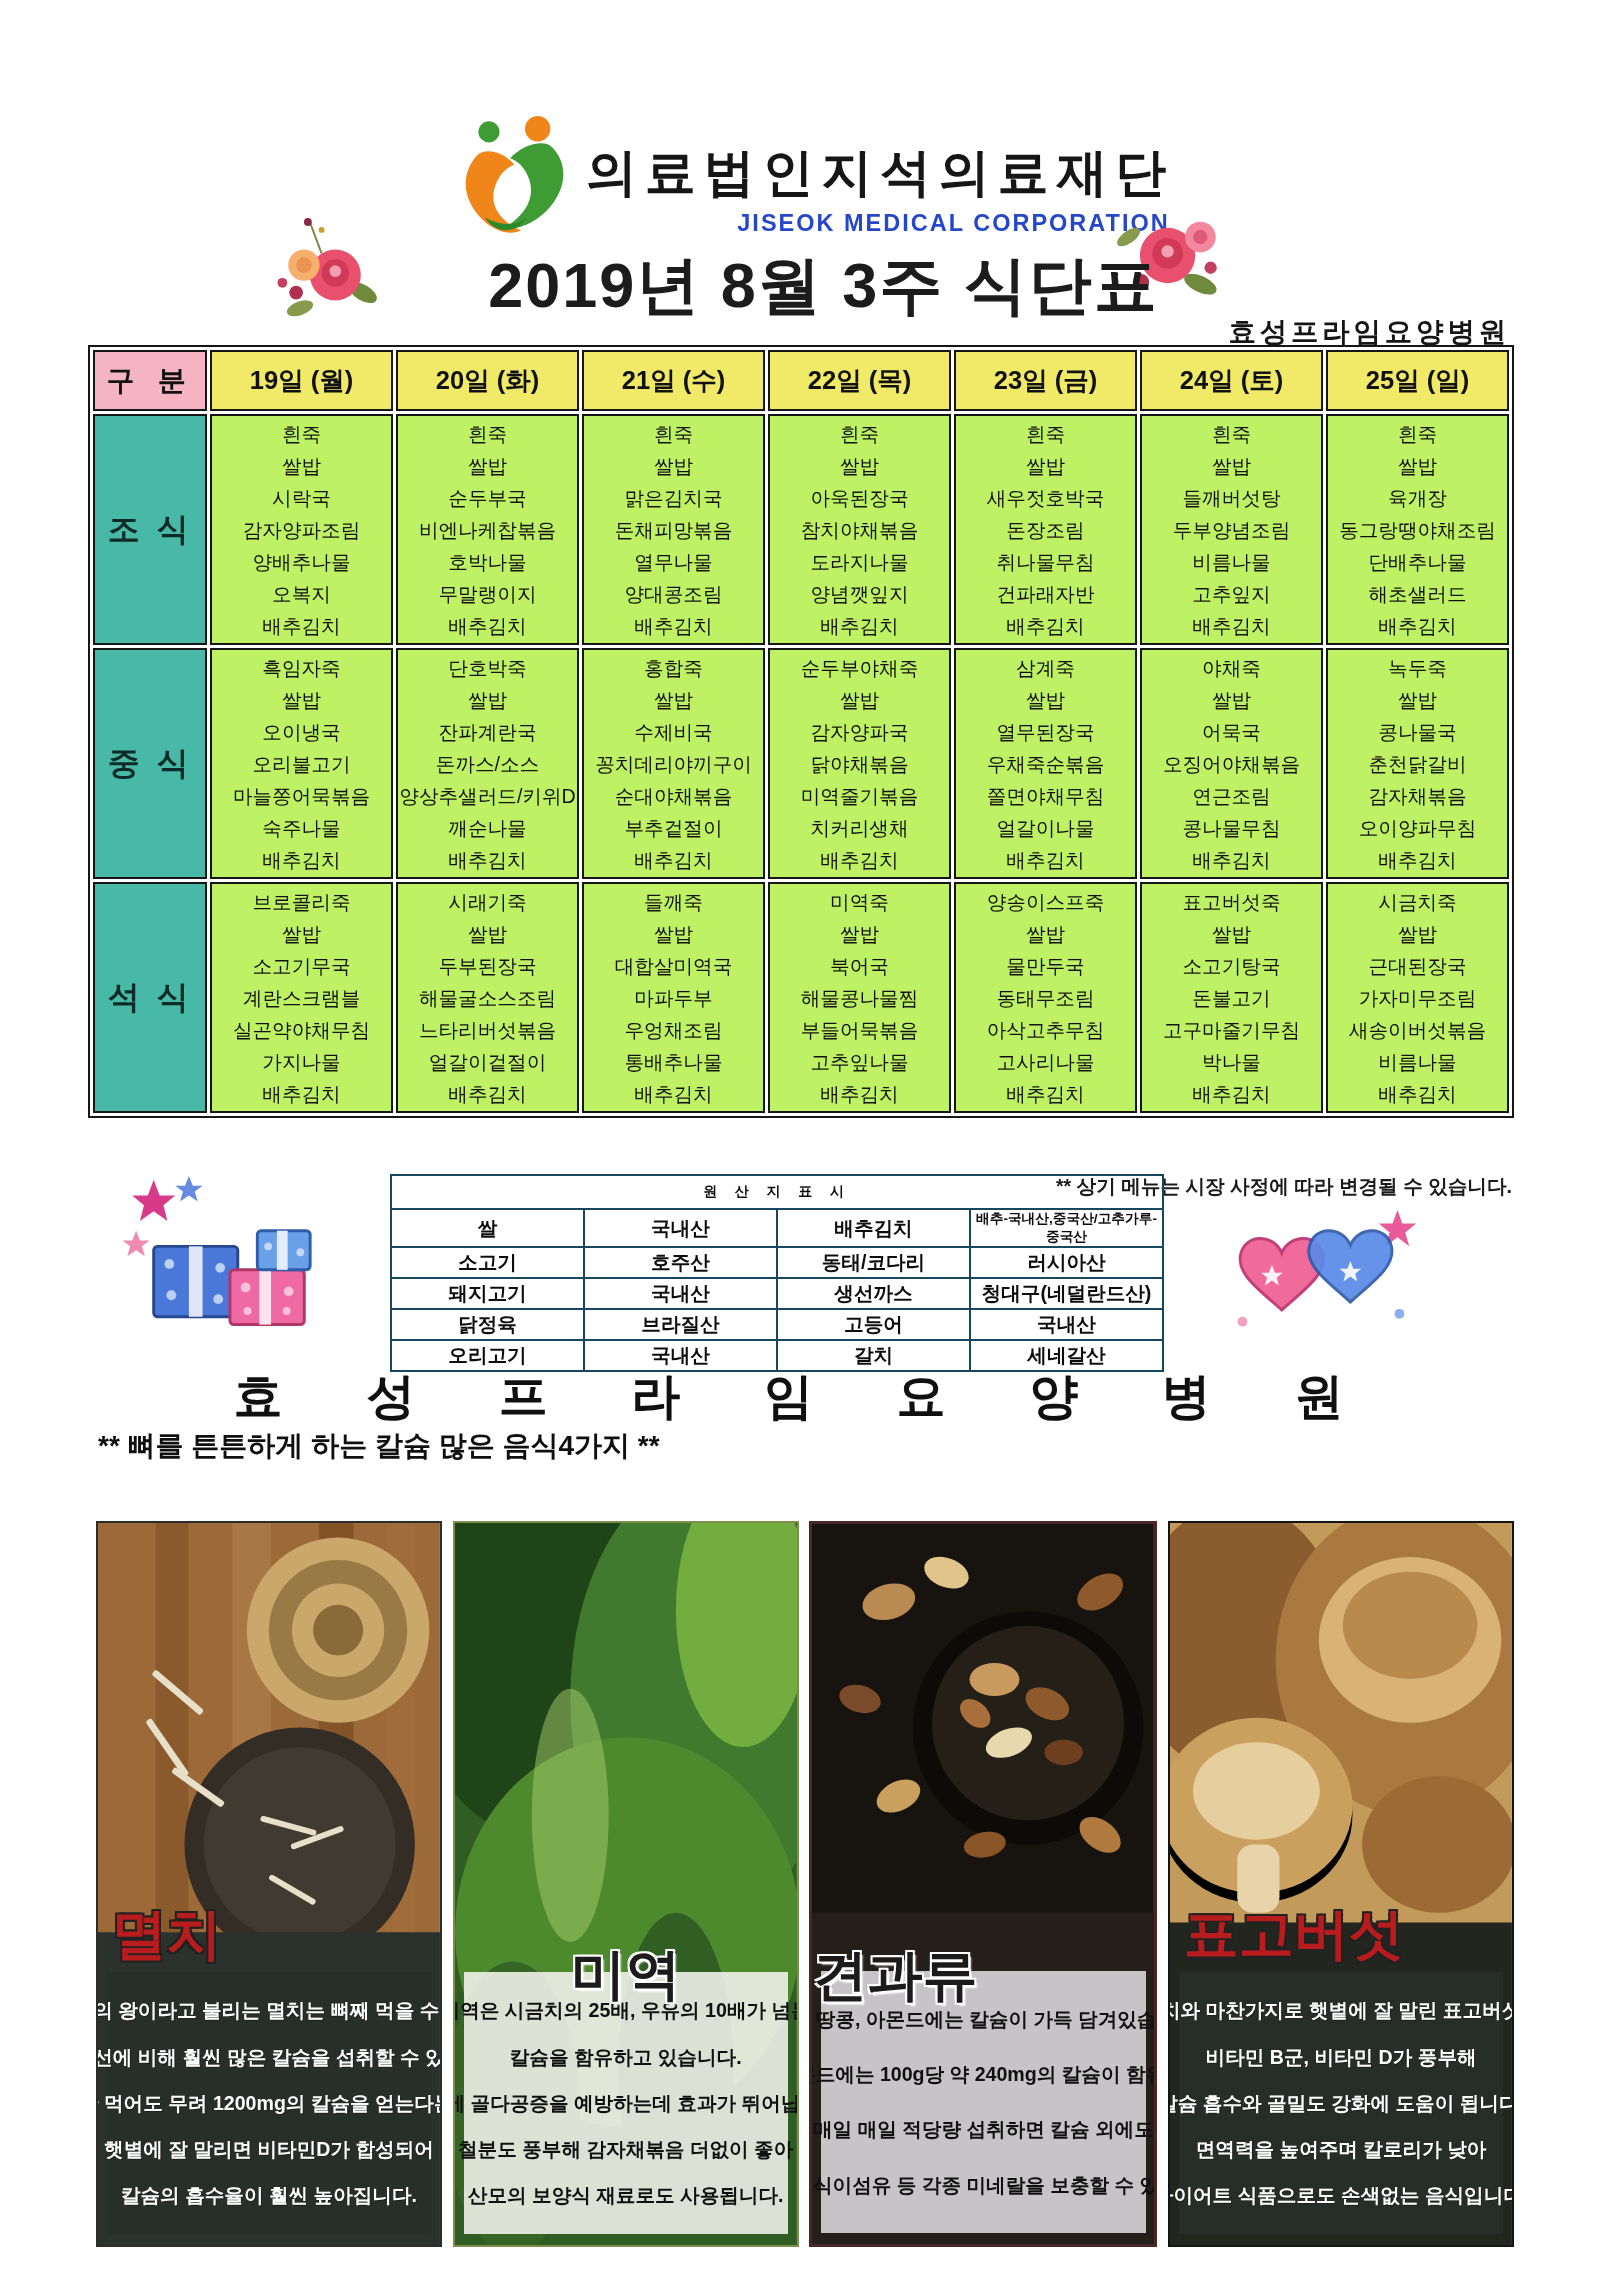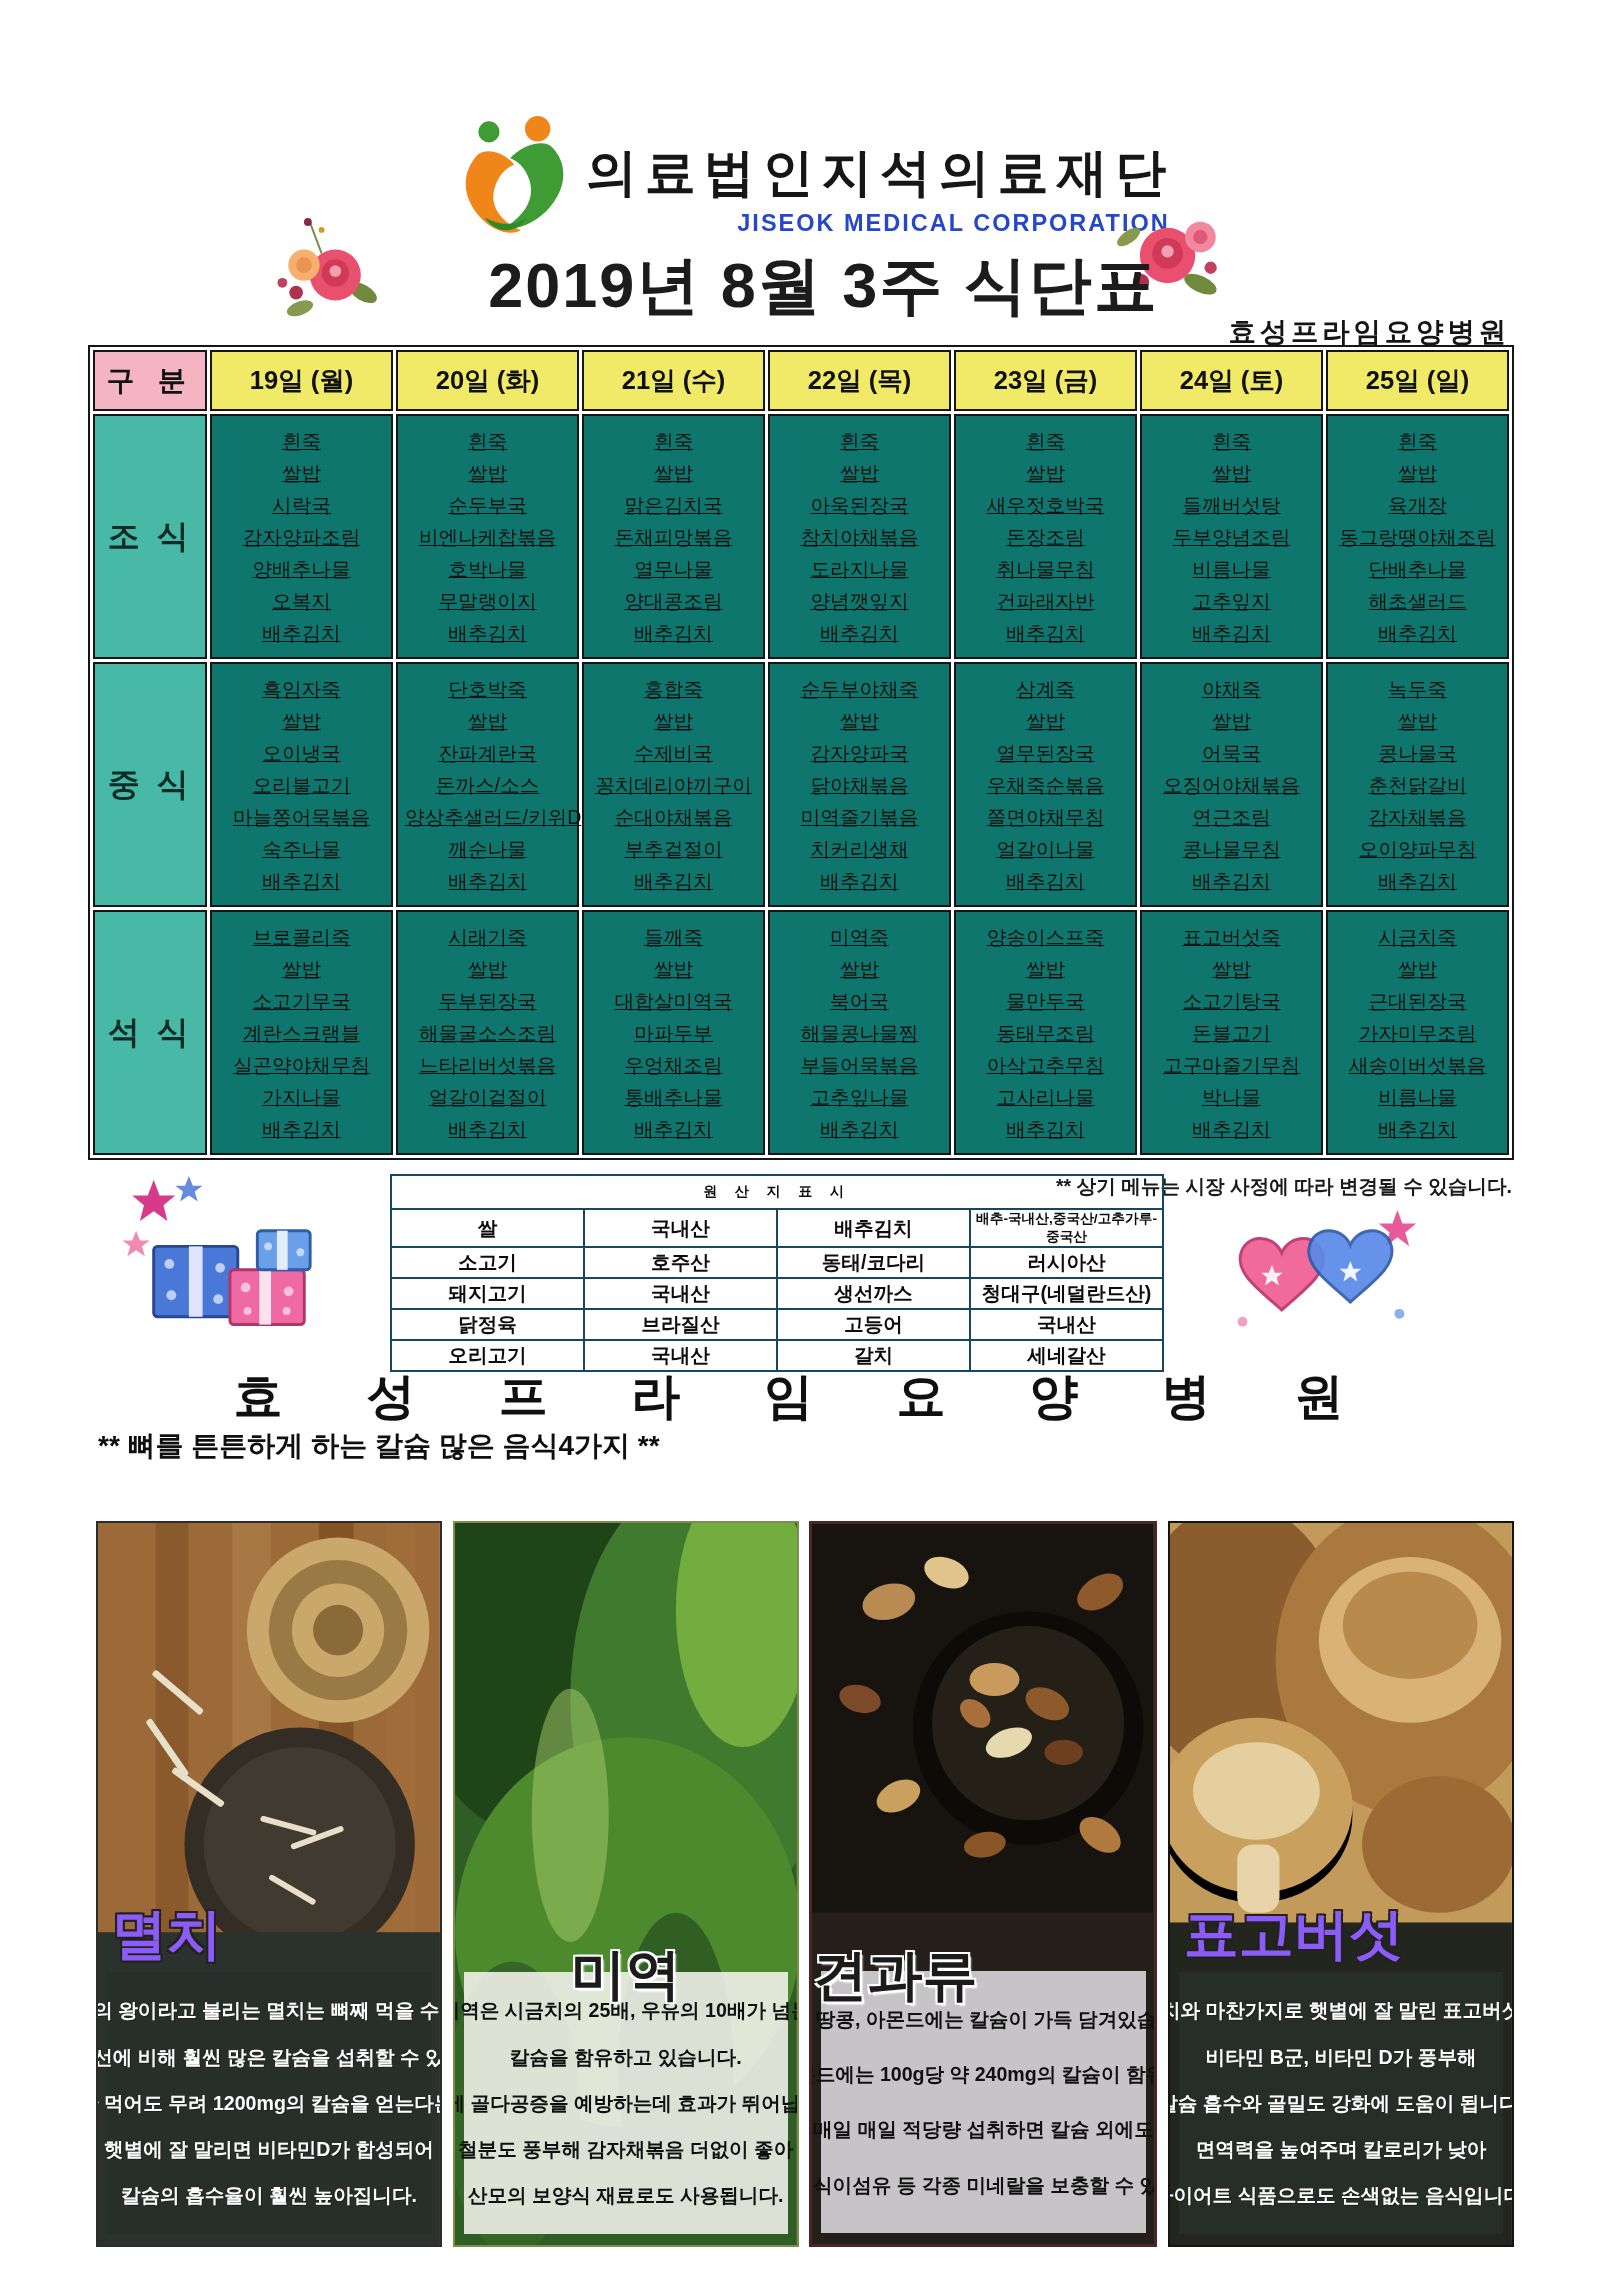--- a/index.html
+++ b/index.html
@@ -15,21 +15,21 @@
              color:#1c1c1c;letter-spacing:2px;}
   #hospital-name-top{right:102px;top:314px;font-size:27.4px;font-weight:800;letter-spacing:3.9px;color:#151515;}
 
   
   #menu-table{position:absolute;left:88px;top:345px;border-collapse:separate;border-spacing:3.9px;
               background:#fff;border:2px solid #161616;table-layout:fixed;width:1426px;}
   #menu-table th,#menu-table td{border:2px solid #161616;}
   #menu-table th.corner{background:#f4b4c4;font-size:28px;font-weight:800;letter-spacing:7.8px;height:55px;}
   #menu-table th.day{background:#f1ea68;font-size:25.5px;font-weight:800;}
   #menu-table th.meal{background:#47b9a6;font-size:32px;font-weight:800;letter-spacing:3.9px;color:#0d2b26;margin-left:32px;}
-  #menu-table td.menu-cell{background:#0f766e;height:227px;vertical-align:middle;padding:7px;text-decoration:underline;}
+  #menu-table td.menu-cell{background:#bef264;height:227px;vertical-align:middle;padding:0;}
   .menu-item{font-size:19.6px;line-height:32px;text-align:center;white-space:nowrap;font-weight:500;}
 
   #footnote{right:100px;top:1145px;font-size:19.6px;font-weight:600;color:#1a1a1a;margin-top:28px;}
 
   
   #origin-table{position:absolute;left:390px;top:1174px;width:774px;border-collapse:collapse;
                 border:2.9px solid #16475f;}
   #origin-table td{border:2px solid #16475f;height:29px;text-align:center;vertical-align:middle;
                    font-size:19.6px;font-weight:700;padding:0 2px;color:#0d0d0d;}
   #origin-table td.otitle{font-size:14px;letter-spacing:6.9px;height:32px;}
@@ -38,21 +38,21 @@
   
   #hospital-banner{left:0;top:1364px;width:1612px;text-align:center;font-size:49px;font-weight:800;
                    letter-spacing:35px;color:#101010;}
   #calcium-heading{left:98px;top:1427px;font-size:28px;font-weight:800;color:#0f0f0f;}
 
   
   #cards{position:absolute;left:96px;top:1521px;width:1418px;height:726px;display:flex;gap:10.8px;}
   .card{position:relative;flex:1 1 0;overflow:hidden;}
   .card .photo{position:absolute;inset:0;width:100%;height:100%;}
   .card-title{position:absolute;top:384px;font-size:55px;font-weight:800;line-height:1;z-index:3;}
-  .title-light{color:#8b5cf6;left:13.7px;text-shadow:2px 2px 0 #222,-2px 2px 0 #222,2px -2px 0 #222,-2px -2px 0 #222;}
+  .title-light{color:#b91c1c;left:13.7px;text-shadow:2px 2px 0 #222,-2px 2px 0 #222,2px -2px 0 #222,-2px -2px 0 #222;}
   .title-dark{color:#1b1b1b;text-shadow:2px 2px 0 #fff,-2px 2px 0 #fff,2px -2px 0 #fff,-2px -2px 0 #fff,2.9px 2.9px 2px #fff;margin-top:40px;}
   .caption{position:absolute;left:8.8px;right:8.8px;bottom:10.8px;height:250px;z-index:2;
            display:flex;flex-direction:column;justify-content:space-evenly;align-items:center;
            text-align:center;padding:5.9px 2px;}
   .caption-dark-bg{background:rgba(40,47,42,0.93);}
   .caption-light-bg{background:rgba(245,244,238,0.88);}
   .caption-gray-bg{background:rgba(213,210,213,0.92);}
   .cap-line{font-size:19.6px;font-weight:700;white-space:nowrap;}
   .cap-white{color:#ffffff;text-shadow:1px 1px 0 #1d221f;}
   .cap-black{color:#101010;}

